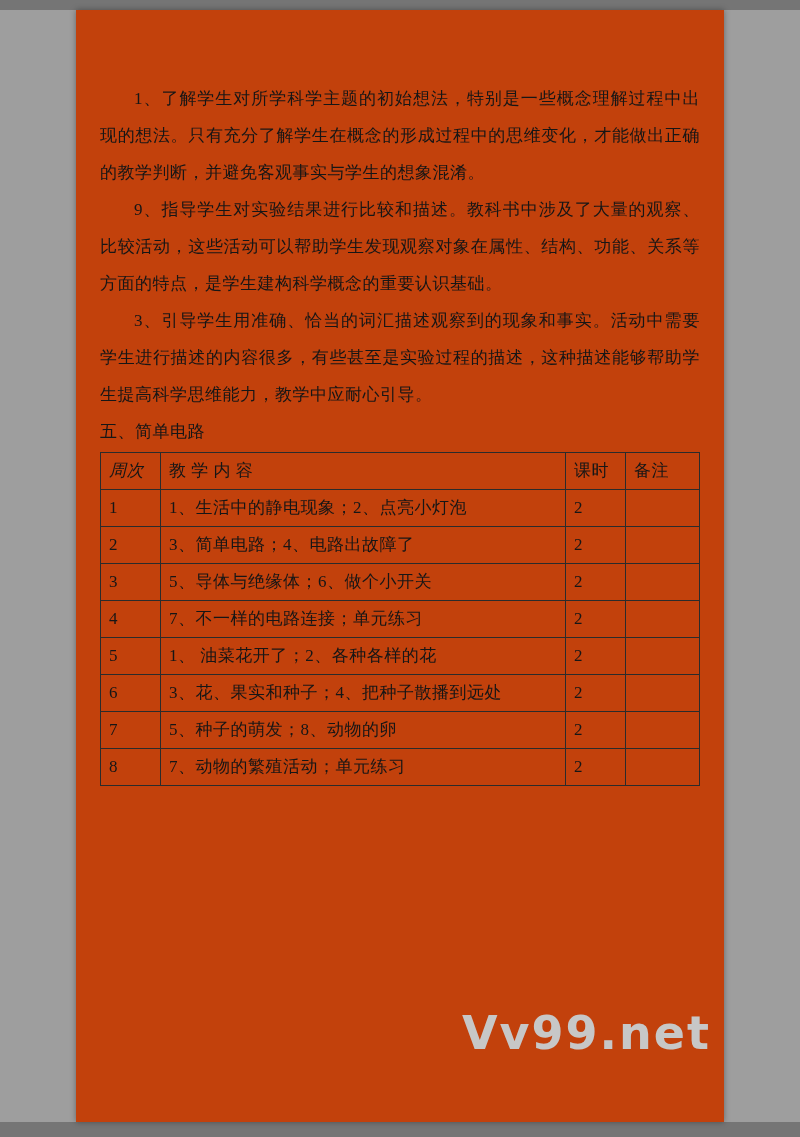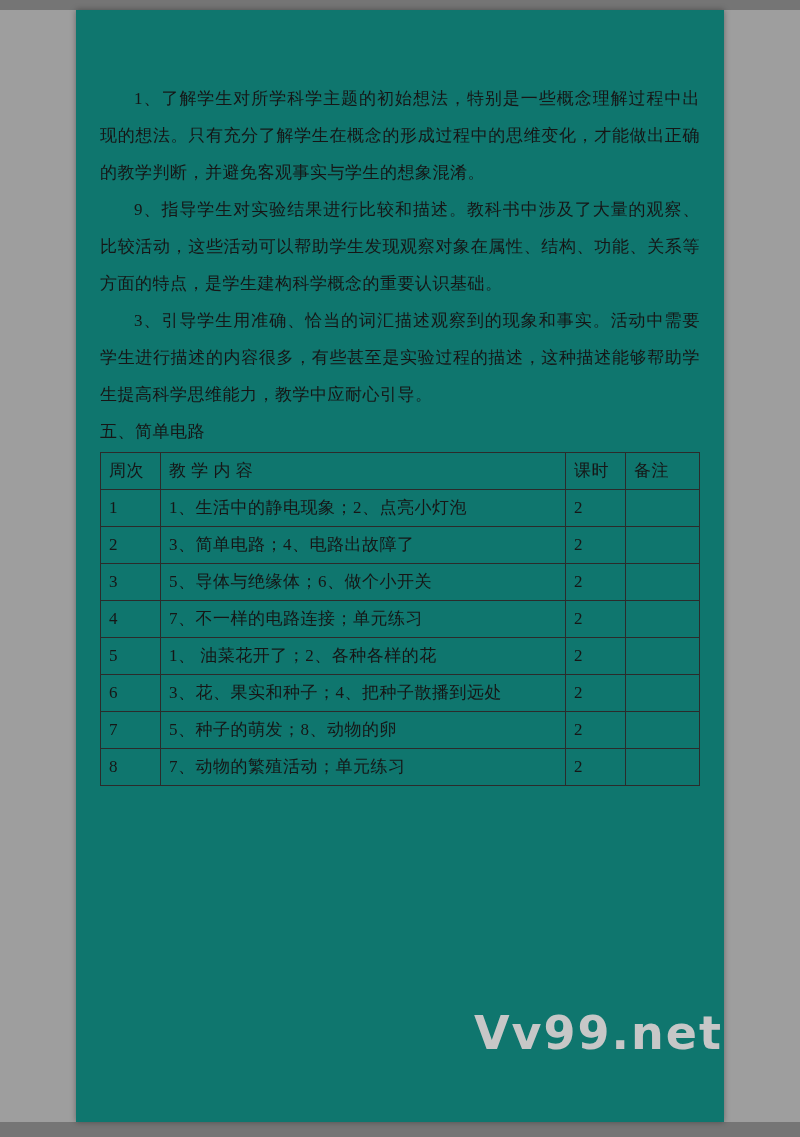--- a/index.html
+++ b/index.html
@@ -15,21 +15,21 @@
     width: 100%;
     background: #757575;
   }
   .edge-strip.top { height: 10px; }
   .edge-strip.bottom { height: 15px; }
   .page {
     position: relative;
     width: 648px;
     height: 1112px;
     margin: 0 auto;
-    background: #0f766e;
+    background: #c2410c;
     padding: 70px 24px 0 24px;
     color: #161616;
     font-size: 17px;
     line-height: 37px;
     box-shadow: 0 0 6px rgba(0,0,0,0.35);
   }
   .para {
     margin: 0;
     text-indent: 2em;
     text-align: justify;
@@ -51,27 +51,27 @@
   table.schedule td {
     border: 1px solid #2b2b2b;
     font-size: 17px;
     font-weight: normal;
     text-align: left;
     line-height: 22px;
     padding: 7px 8px;
     letter-spacing: 0.5px;
     white-space: nowrap;
   }
-  .col-week  { width: 60px; }
+  .col-week  { width: 60px; font-style: italic; }
   .col-hours { width: 60px; }
   .col-note  { width: 74px; }
   td.cell-content, th.col-content { padding-left: 14px; }
   .watermark {
     position: absolute;
-    right: 1px;
+    right: 13px;
     bottom: 66px;
     font-family: "DejaVu Sans", "Liberation Sans", sans-serif;
     font-weight: bold;
     font-size: 46px;
     line-height: 46px;
     color: #c7c7c7;
     letter-spacing: 2px;
     pointer-events: none;
   }
 </style>

